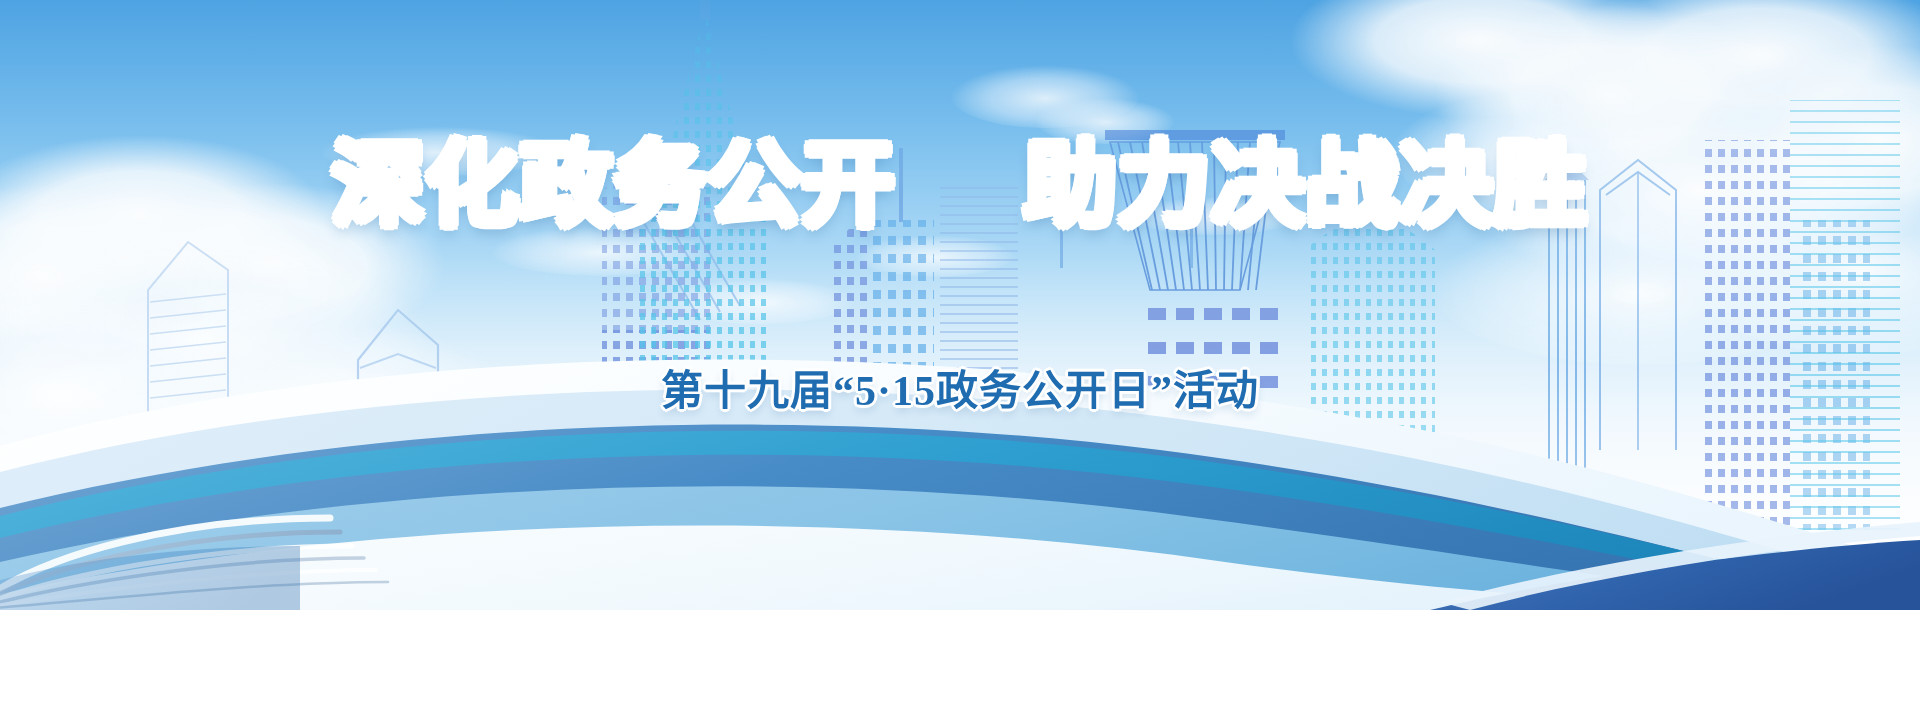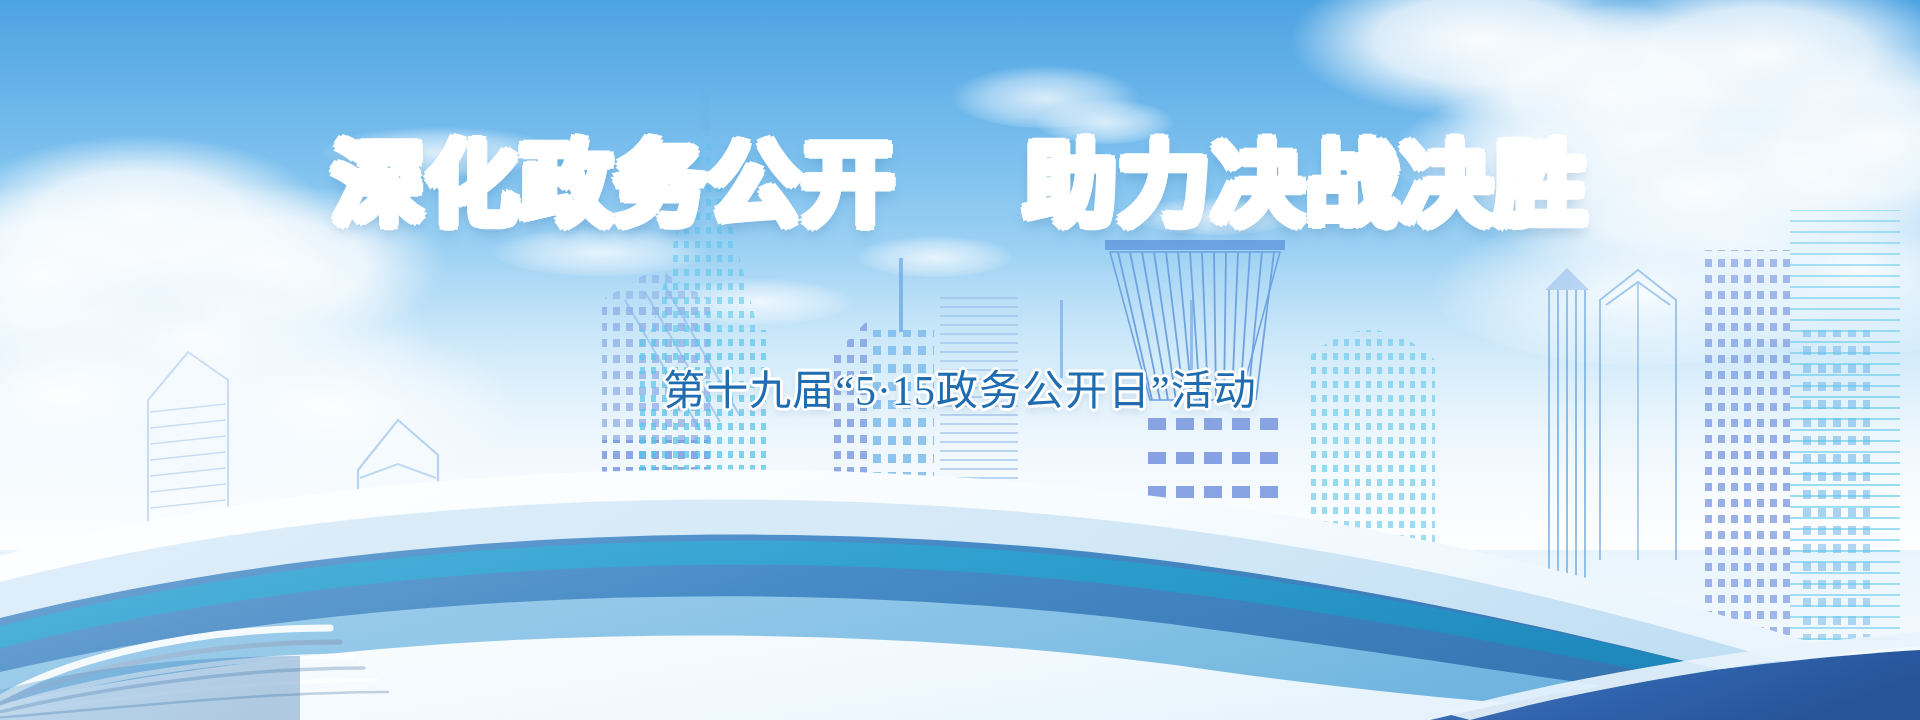--- a/index.html
+++ b/index.html
@@ -2,21 +2,21 @@
 <html lang="zh-CN"><head>
 <meta charset="utf-8">
 <title>深化政务公开 助力决战决胜</title>
 <style>
   html,body{margin:0;padding:0;background:#fff;}
   body{font-family:"Liberation Serif","DejaVu Serif",serif;}
 
   .banner{
     position:relative;
     width:1920px;
-    height:720px;
+    height:610px;
     overflow:hidden;
     background:linear-gradient(180deg,
         #4ea3e2 0%,
         #62b0e8 10%,
         #7cc0ee 22%,
         #9bd0f3 34%,
         #b6def7 46%,
         #cfe9fa 58%,
         #e2f1fc 70%,
         #eef7fe 82%,
@@ -67,21 +67,21 @@
     -webkit-background-clip:text;
             background-clip:text;
     -webkit-text-fill-color:transparent;
   }
 
   .sub-title{
     position:absolute;
     top:370px; left:0; right:0;
     font-size:42px;
     line-height:1;
-    font-weight:normal;
+    font-weight:bold;
     letter-spacing:1px;
     color:#1f6cb0;
     white-space:nowrap;
     font-family:"Liberation Serif","DejaVu Serif",serif;
     text-shadow:
       2px 0 0 #fff, -2px 0 0 #fff, 0 2px 0 #fff, 0 -2px 0 #fff,
       2px 2px 0 #fff, -2px 2px 0 #fff, 2px -2px 0 #fff, -2px -2px 0 #fff,
       3px 0 0 #fff, -3px 0 0 #fff, 0 3px 0 #fff, 0 -3px 0 #fff,
       0 5px 9px rgba(20,80,140,0.22);
   }

